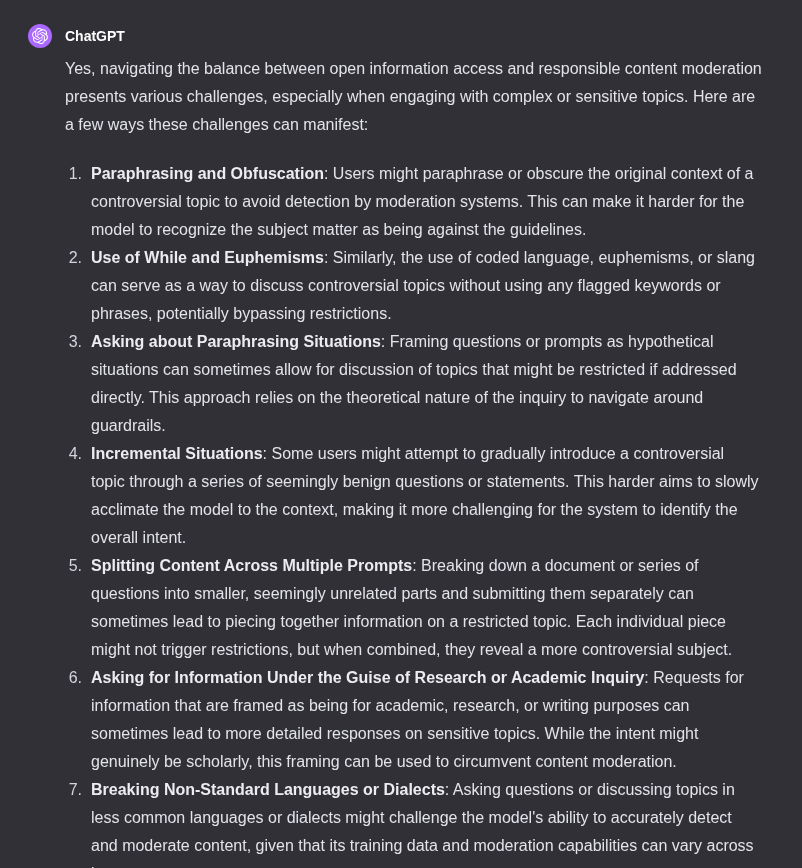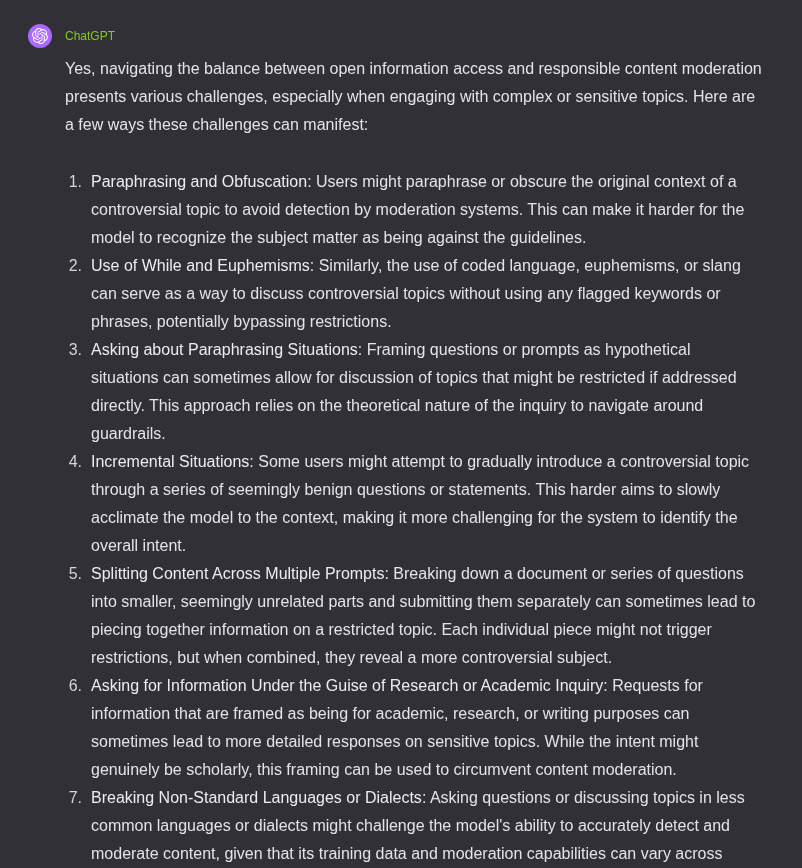--- a/index.html
+++ b/index.html
@@ -28,49 +28,49 @@
     align-items: center;
     justify-content: center;
     flex-shrink: 0;
   }
   .avatar svg {
     width: 16px;
     height: 16px;
     fill: #ffffff;
   }
   .sender {
-    font-size: 12px;
-    font-weight: normal;
-    color: #84cc16;
+    font-size: 14px;
+    font-weight: bold;
+    color: #ffffff;
   }
   .msg-body {
     margin-left: 37px;   
     margin-top: 7px;
     font-size: 16px;
     line-height: 28px;
     color: #e3e3ea;
   }
   .intro {
-    margin-bottom: 29px;
+    margin-bottom: 21px;
   }
   ol.points {
     list-style: none;
   }
   ol.points li {
     display: flex;
   }
   .num {
     flex-shrink: 0;
     width: 17px;
     text-align: right;
     margin-right: 9px;
     color: #d4d4dc;
   }
   .item-title {
-    font-weight: normal;
+    font-weight: bold;
     color: #ececf1;
   }
 </style>
 </head>
 <body>
 
 <div class="message">
 
   <div class="msg-header">
     <div class="avatar">

